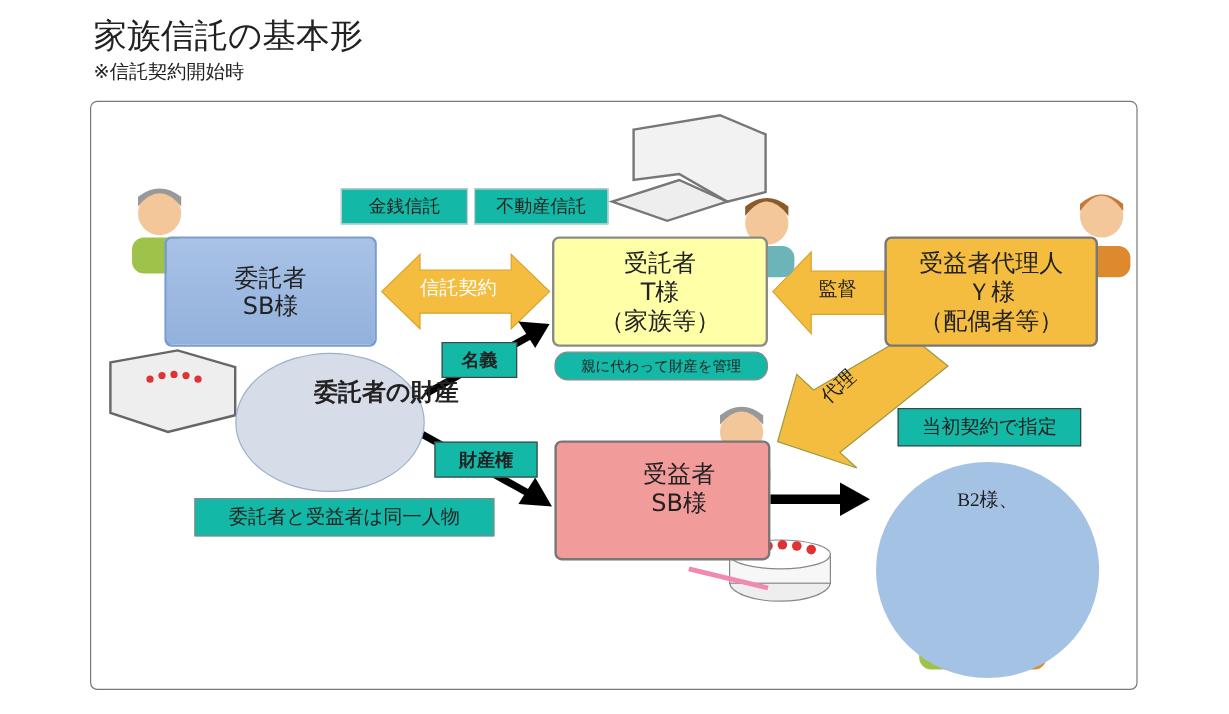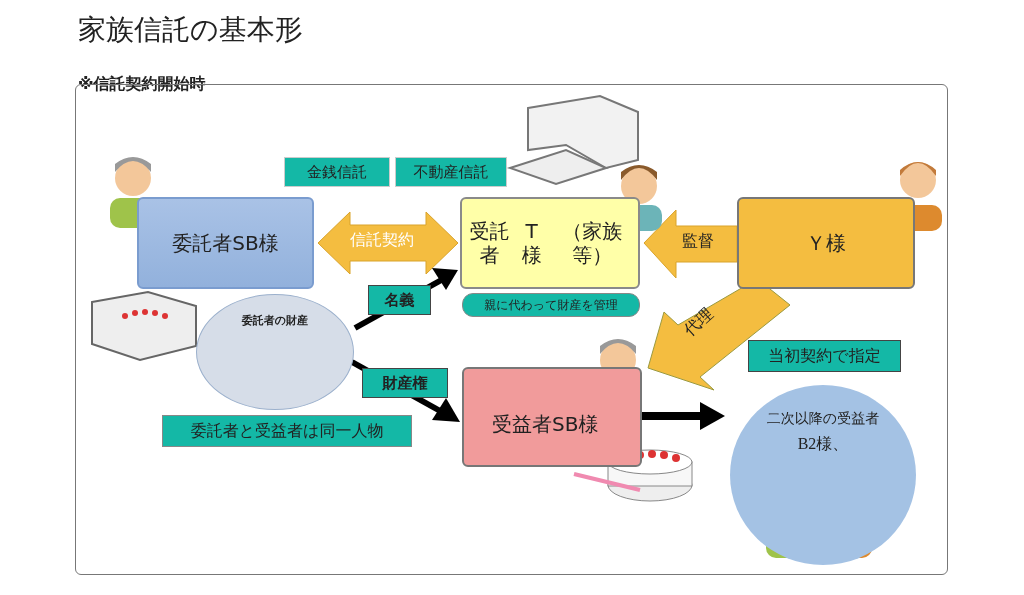--- a/index.html
+++ b/index.html
@@ -1,36 +1,36 @@
 <!DOCTYPE html>
 <html><head>
 <meta charset="utf-8">
 <style>
   html,body{margin:0;padding:0;background:#fff;}
   body{width:1024px;height:595px;position:relative;overflow:hidden;font-family:"DejaVu Sans","Liberation Sans",sans-serif;color:#222;}
   .abs{position:absolute;}
   #title{left:78px;top:10px;font-size:28px;line-height:40px;color:#222;}
-  #subtitle{left:78px;top:50px;font-size:16px;font-weight:bold;margin-top:24px;}
+  #subtitle{left:78px;top:50px;font-size:16px;font-weight:normal;}
   #frame{left:75px;top:84px;width:873px;height:491px;border:1.5px solid #777;border-radius:6px;box-sizing:border-box;}
-  .box{position:absolute;display:flex;flex-direction:row;align-items:center;justify-content:center;text-align:center;border-radius:6px;box-sizing:border-box;}
+  .box{position:absolute;display:flex;flex-direction:column;align-items:center;justify-content:center;text-align:center;border-radius:6px;box-sizing:border-box;}
   .box span{display:block;line-height:1.2;}
   #settlor{left:137px;top:197px;width:177px;height:92px;background:linear-gradient(#a9c2e6,#92b1dc);border:2px solid #7a9ccf;font-size:20px;}
   #trustee{left:460px;top:197px;width:180px;height:92px;background:#ffffa8;border:2px solid #8a8a8a;font-size:20px;}
   #agent{left:737px;top:197px;width:178px;height:92px;background:#f4bd40;border:2px solid #777;font-size:20px;}
   #beneficiary{left:462px;top:367px;width:180px;height:100px;background:#f19b9b;border:2px solid #777;font-size:20px;justify-content:flex-start;padding-top:14px;padding-left:28px;}
   .label{position:absolute;background:#14b8a6;border:1px solid #888;box-sizing:border-box;display:flex;align-items:center;justify-content:center;white-space:nowrap;}
   #lbl-money{left:284px;top:157px;width:106px;height:30px;font-size:15px;border-color:#ccc;}
   #lbl-realestate{left:395px;top:157px;width:112px;height:30px;font-size:15px;border-color:#ccc;}
   #lbl-manage{left:462px;top:293px;width:178px;height:24px;font-size:12px;border-radius:11px;}
   #lbl-nominal{left:368px;top:285px;width:63px;height:30px;font-size:15px;font-weight:bold;border:1.5px solid #444;}
   #lbl-property-right{left:362px;top:368px;width:86px;height:30px;font-size:15px;font-weight:bold;border:1.5px solid #444;}
   #lbl-same-person{left:162px;top:415px;width:250px;height:32px;font-size:16px;}
   #lbl-designated{left:748px;top:340px;width:153px;height:32px;font-size:16px;border:1.5px solid #444;}
   #property-ellipse{left:196px;top:294px;width:158px;height:116px;border-radius:50%;background:#d6dde8;border:1.5px solid #9bb0cc;box-sizing:border-box;}
-  #property-title{left:196px;top:313px;width:158px;text-align:center;font-size:11px;font-weight:bold;}
+  #property-title{left:196px;top:313px;width:158px;text-align:center;font-size:20px;font-weight:bold;padding-left:47px;}
   #next-ellipse{left:730px;top:385px;width:186px;height:180px;border-radius:50%;background:#a4c2e4;}
   #next-text{left:730px;top:405px;width:186px;text-align:center;font-size:14px;line-height:26px;}
   #next-text span{display:block;}
   #next-text .big{font-size:16px;font-family:Liberation Serif, serif;}
   svg.overlay{position:absolute;left:0;top:0;width:1024px;height:595px;pointer-events:none;}
   .arrow-text{position:absolute;font-size:16px;color:#fff;}
   #txt-contract{left:350px;top:230px;color:#fff;}
   #txt-supervise{left:682px;top:231px;color:#222;}
   #txt-proxy{left:683px;top:312px;color:#222;transform:rotate(-42deg);font-size:16px;}
 </style>
@@ -133,35 +133,36 @@
 <div id="settlor" class="box">
   <span>委託者</span>
   <span>SB様</span>
 </div>
 <div id="trustee" class="box">
   <span>受託者</span>
   <span>T様</span>
   <span>（家族等）</span>
 </div>
 <div id="agent" class="box">
+  <span>受益者代理人</span>
   <span>Ｙ様</span>
+  <span>（配偶者等）</span>
 </div>
 <div id="beneficiary" class="box">
   <span>受益者</span>
   <span>SB様</span>
 </div>
 
 <div id="lbl-money" class="label">金銭信託</div>
 <div id="lbl-realestate" class="label">不動産信託</div>
 <div id="lbl-manage" class="label">親に代わって財産を管理</div>
 <div id="lbl-nominal" class="label">名義</div>
 <div id="lbl-property-right" class="label">財産権</div>
 <div id="lbl-same-person" class="label">委託者と受益者は同一人物</div>
 <div id="lbl-designated" class="label">当初契約で指定</div>
 
 <div id="property-ellipse" class="abs"></div>
 <div id="property-title" class="abs">委託者の財産</div>
 
 <div id="next-ellipse" class="abs"></div>
 <div id="next-text" class="abs">
-  <span>二次以降の受益者</span>
   <span class="big">B2様、</span>
 </div>
 
 </body></html>

